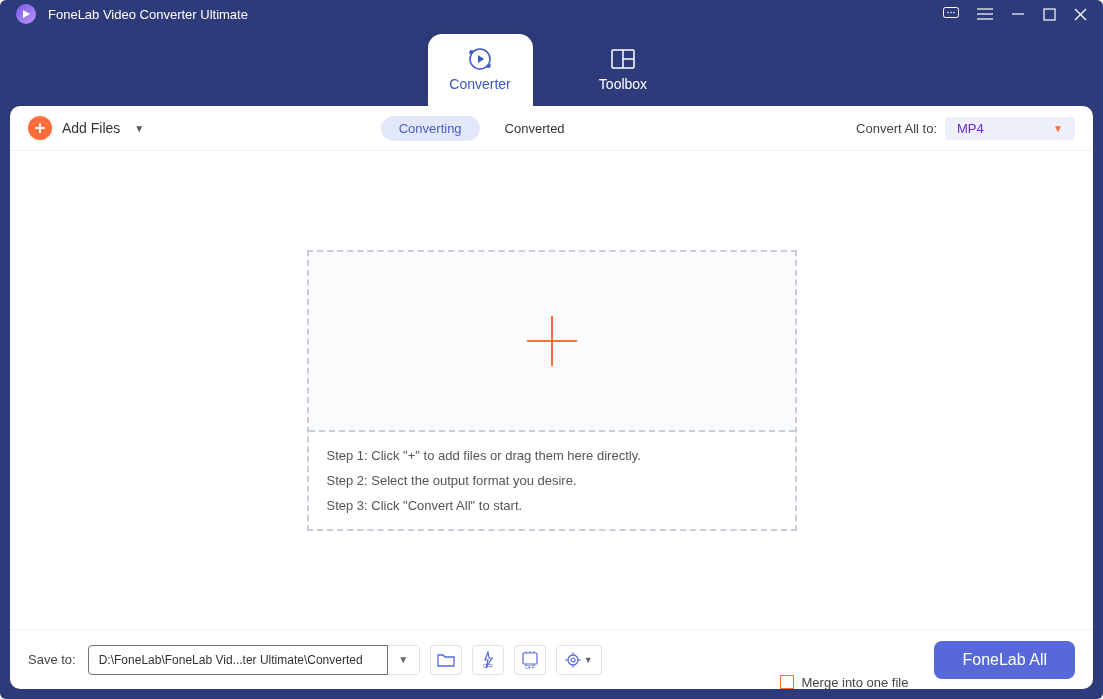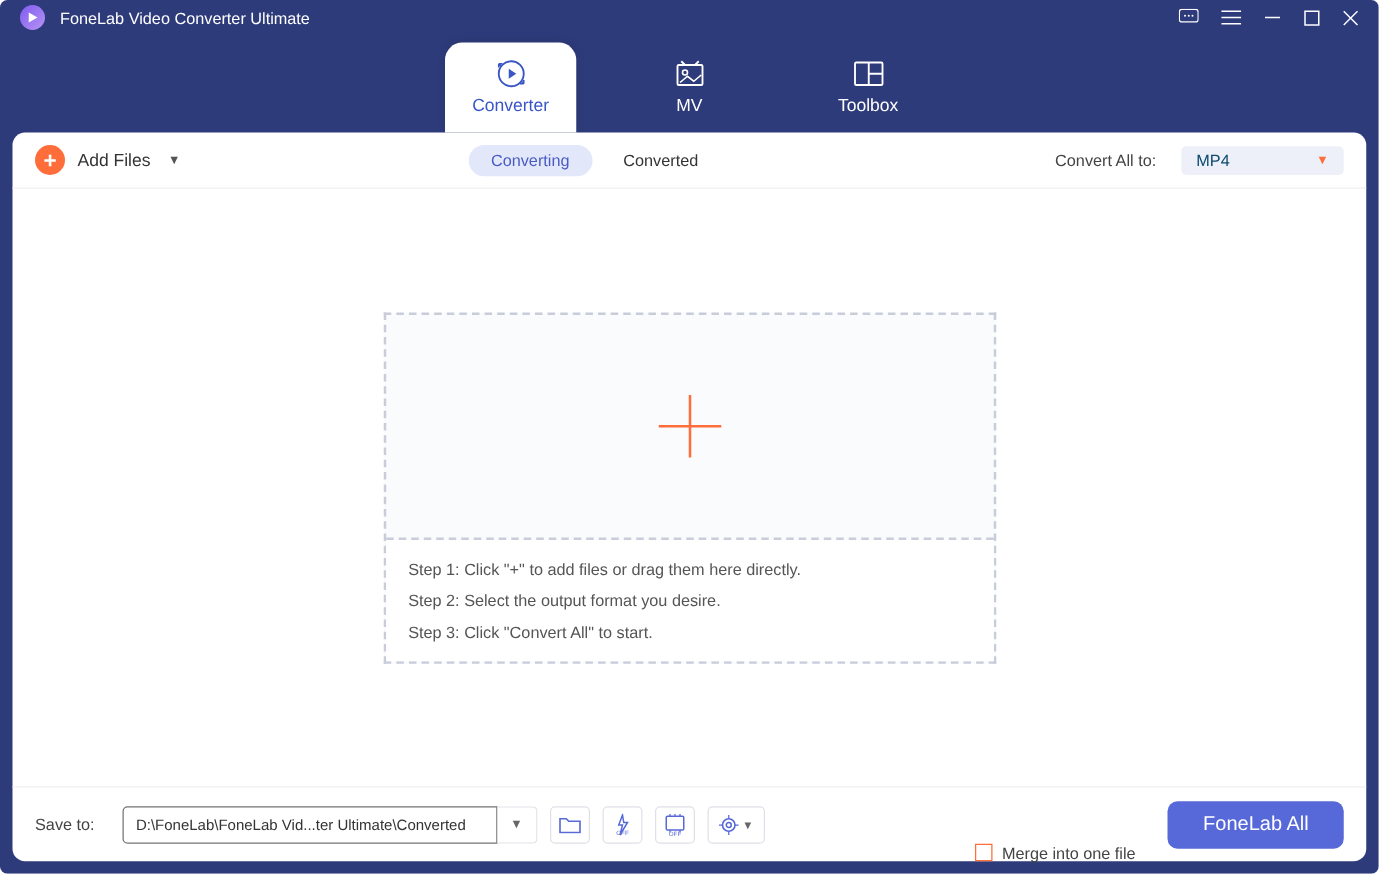--- a/index.html
+++ b/index.html
@@ -19,36 +19,36 @@
     .tab .label { font-size: 14px; }
     .content { flex: 1; background: #fff; margin: 0 10px 10px 10px; border-radius: 10px; display: flex; flex-direction: column; }
     .toolbar { height: 45px; display: flex; align-items: center; padding: 0 18px; border-bottom: 1px solid #f0f0f0; }
     .add-btn { display: flex; align-items: center; gap: 10px; cursor: pointer; }
     .add-btn .plus { width: 24px; height: 24px; border-radius: 50%; background: #ff6d3a; display: flex; align-items: center; justify-content: center; color: #fff; font-size: 18px; font-weight: bold; line-height: 1; }
     .add-btn .text { font-size: 14px; color: #333; }
     .add-btn .caret { font-size: 10px; color: #555; margin-left: 4px; }
     .toolbar .center { flex: 1; display: flex; justify-content: center; gap: 7px; }
     .pill { padding: 5px 18px; border-radius: 16px; font-size: 13px; color: #333; cursor: pointer; }
     .pill.active { background: #e3e7fa; color: #4a5cc4; }
-    .toolbar .right { display: flex; align-items: center; gap: 20px; margin-left: 37px; }
+    .toolbar .right { display: flex; align-items: center; gap: 8px; margin-left: 37px; }
     .toolbar .right .label { font-size: 13px; color: #444; }
     .fmt-dropdown { display: flex; align-items: center; background: #eef0f9; border-radius: 4px; padding: 4px 12px; min-width: 130px; justify-content: space-between; cursor: pointer; gap: 40px; }
-    .fmt-dropdown .val { font-size: 13px; color: #0c4a6e; }
+    .fmt-dropdown .val { font-size: 13px; color: #6d28d9; }
     .fmt-dropdown .arrow { font-size: 10px; color: #ff6d3a; }
     .dropzone-area { flex: 1; display: flex; align-items: center; justify-content: center; padding: 20px; }
     .dropzone { width: 490px; border: 2px dashed #c9cdda; background: #fafbfd; display: flex; flex-direction: column; }
     .drop-top { height: 180px; display: flex; align-items: center; justify-content: center; cursor: pointer; border-bottom: 2px dashed #c9cdda; }
     .drop-top .plus-big { position: relative; width: 50px; height: 50px; }
     .drop-top .plus-big::before, .drop-top .plus-big::after { content: ''; position: absolute; background: #ff6d3a; }
     .drop-top .plus-big::before { left: 50%; top: 0; width: 2px; height: 100%; transform: translateX(-50%); }
     .drop-top .plus-big::after { top: 50%; left: 0; width: 100%; height: 2px; transform: translateY(-50%); }
     .drop-steps { padding: 16px 18px; background: #fff; display: flex; flex-direction: column; gap: 10px; }
     .drop-steps .step { font-size: 13px; color: #555; }
     .bottombar { height: 60px; border-top: 1px solid #f0f0f0; display: flex; align-items: center; padding: 0 18px; gap: 10px; }
-    .bottombar .save-label { font-size: 13px; color: #444; margin-right: 12px; }
+    .bottombar .save-label { font-size: 13px; color: #444; margin-right: 2px; }
     .path-box { display: flex; align-items: center; }
     .path-input { width: 300px; height: 30px; padding: 0 10px; border: 1px solid #737373; border-radius: 4px 0 0 4px; font-size: 12px; color: #333; background: #fff; }
     .path-caret { width: 32px; height: 30px; border: 1px solid #e0e0e8; border-left: none; border-radius: 0 4px 4px 0; display: flex; align-items: center; justify-content: center; cursor: pointer; font-size: 10px; color: #666; background: #fff; }
     .icon-btn { width: 32px; height: 30px; border: 1px solid #e0e0e8; border-radius: 4px; display: flex; align-items: center; justify-content: center; cursor: pointer; background: #fff; }
     .icon-btn.with-caret { width: 46px; gap: 3px; }
     .bottombar .spacer { flex: 1; }
     .merge { display: flex; align-items: center; gap: 8px; cursor: pointer; margin-top: 45px; }
     .merge .cb { width: 14px; height: 14px; border: 1.5px solid #ff6d3a; }
     .merge .text { font-size: 13px; color: #444; }
     .convert-btn { margin-left: 16px; padding: 10px 28px; background: #5769d8; color: #fff; border: none; border-radius: 8px; font-size: 16px; cursor: pointer; }
@@ -108,31 +108,20 @@
             <circle cx="13" cy="13" r="10" fill="none" stroke="#3955c6" stroke-width="1.5"></circle>
             <path d="M11 9 L17 13 L11 17 Z" fill="#3955c6"></path>
             <path d="M5 7 L3 5 M3 5 L3 8 M3 5 L6 5" stroke="#3955c6" stroke-width="1.3" fill="none"></path>
             <path d="M21 19 L23 21 M23 21 L23 18 M23 21 L20 21" stroke="#3955c6" stroke-width="1.3" fill="none"></path>
           </svg>
       </span>
       <span class="label">Converter</span>
     </div>
     <div class="tab">
       <span class="icon">
-        <svg width="26" height="24" viewBox="0 0 26 24">
-            <path d="M6 2 L9 5 L17 5 L20 2" stroke="#fff" stroke-width="1.5" fill="none"></path>
-            <rect x="3" y="5" width="20" height="16" rx="1" fill="none" stroke="#fff" stroke-width="1.5"></rect>
-            <circle cx="9" cy="11" r="2" fill="none" stroke="#fff" stroke-width="1.3"></circle>
-            <path d="M5 19 L11 14 L16 18 L22 13" stroke="#fff" stroke-width="1.3" fill="none"></path>
-          </svg>
-      </span>
-      <span class="label">MV</span>
-    </div>
-    <div class="tab">
-      <span class="icon">
         <svg width="26" height="22" viewBox="0 0 26 22">
             <rect x="2" y="2" width="22" height="18" rx="1" fill="none" stroke="#fff" stroke-width="1.5"></rect>
             <line x1="13" y1="2" x2="13" y2="20" stroke="#fff" stroke-width="1.5"></line>
             <line x1="13" y1="11" x2="24" y2="11" stroke="#fff" stroke-width="1.5"></line>
           </svg>
       </span>
       <span class="label">Toolbox</span>
     </div>
   </div>
 

